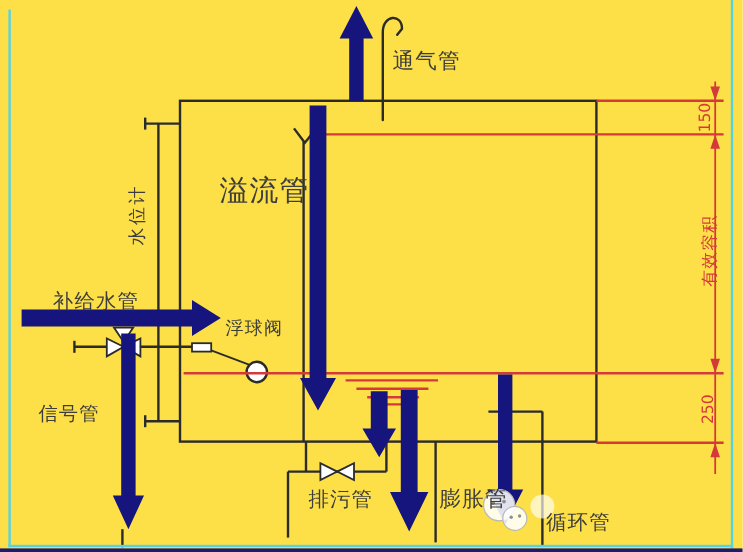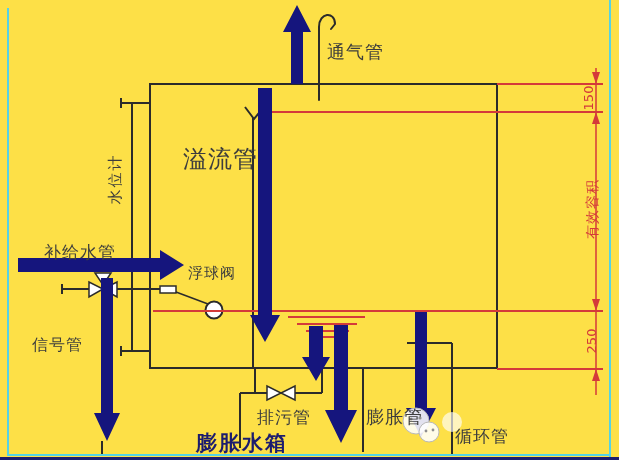--- a/index.html
+++ b/index.html
@@ -161,15 +161,14 @@
   <div class="lbl" style="left:366px;top:408px;font-size:18px;">膨胀管</div>
 
   <div class="lbl" style="left:455px;top:392px;font-size:17px;margin-top:36px;">循环管</div>
 
   <div class="vlbl red" style="left:588px;top:98px;font-size:13px;">150</div>
 
   <div class="vlbl red" style="left:592px;top:209px;font-size:14px;letter-spacing:1px;">有效容积</div>
 
   <div class="vlbl red" style="left:591px;top:341px;font-size:13px;">250</div>
 
-  <div class="caption" style="left:196px;top:433px;font-size:21px;">膨胀水箱</div>
 
 </div>
 
 </body></html>

